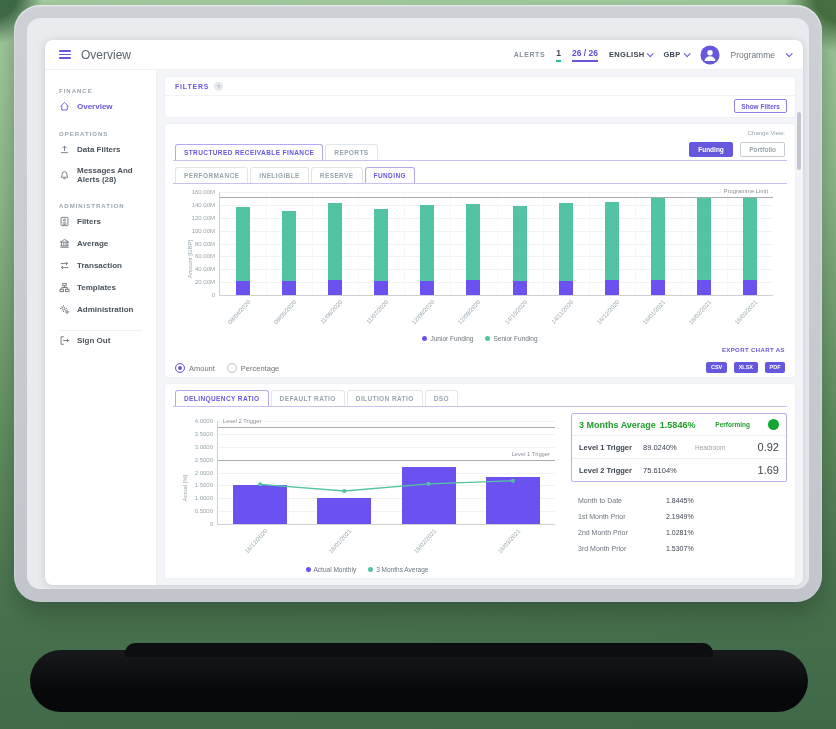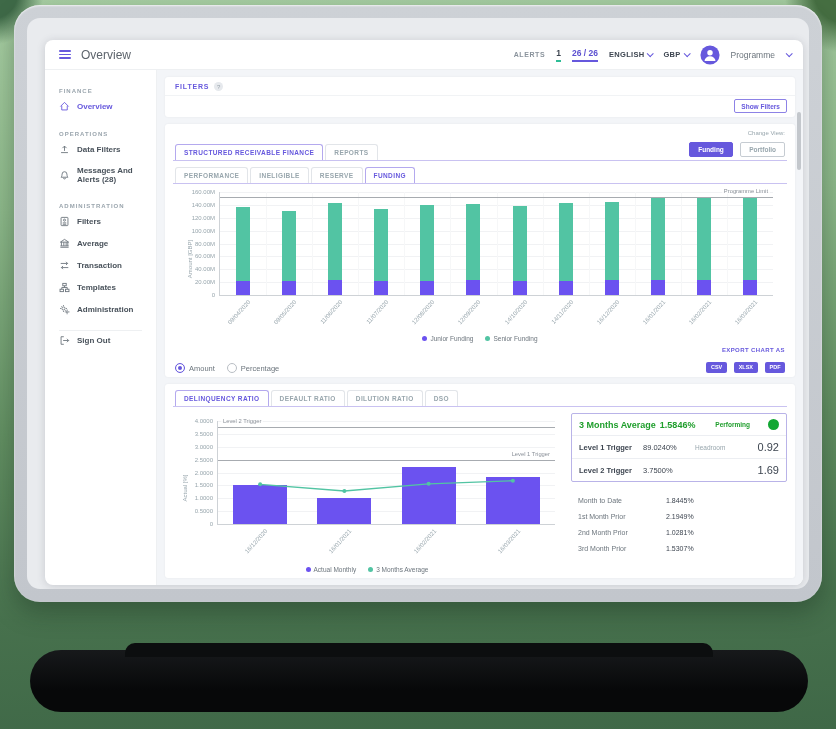--- a/index.html
+++ b/index.html
@@ -428,21 +428,21 @@
                       <span class="gdot"></span>
                     </div>
                     <div class="sumrow">
                       <span class="trig-label">Level 1 Trigger</span>
                       <span class="trig-val">89.0240%</span>
                       <span class="headroom">Headroom</span>
                       <span class="hr-val">0.92</span>
                     </div>
                     <div class="sumrow">
                       <span class="trig-label">Level 2 Trigger</span>
-                      <span class="trig-val">3.7500%</span>
+                      <span class="trig-val">75.6104%</span>
                       <span class="hr-val">1.69</span>
                     </div>
                   </div>
                   <div class="history">
                     <div class="hist-row">
                         <span class="hist-label">Month to Date</span>
                         <span class="hist-val">1.8445%</span>
                       </div>
                     <div class="hist-row">
                         <span class="hist-label">1st Month Prior</span>

